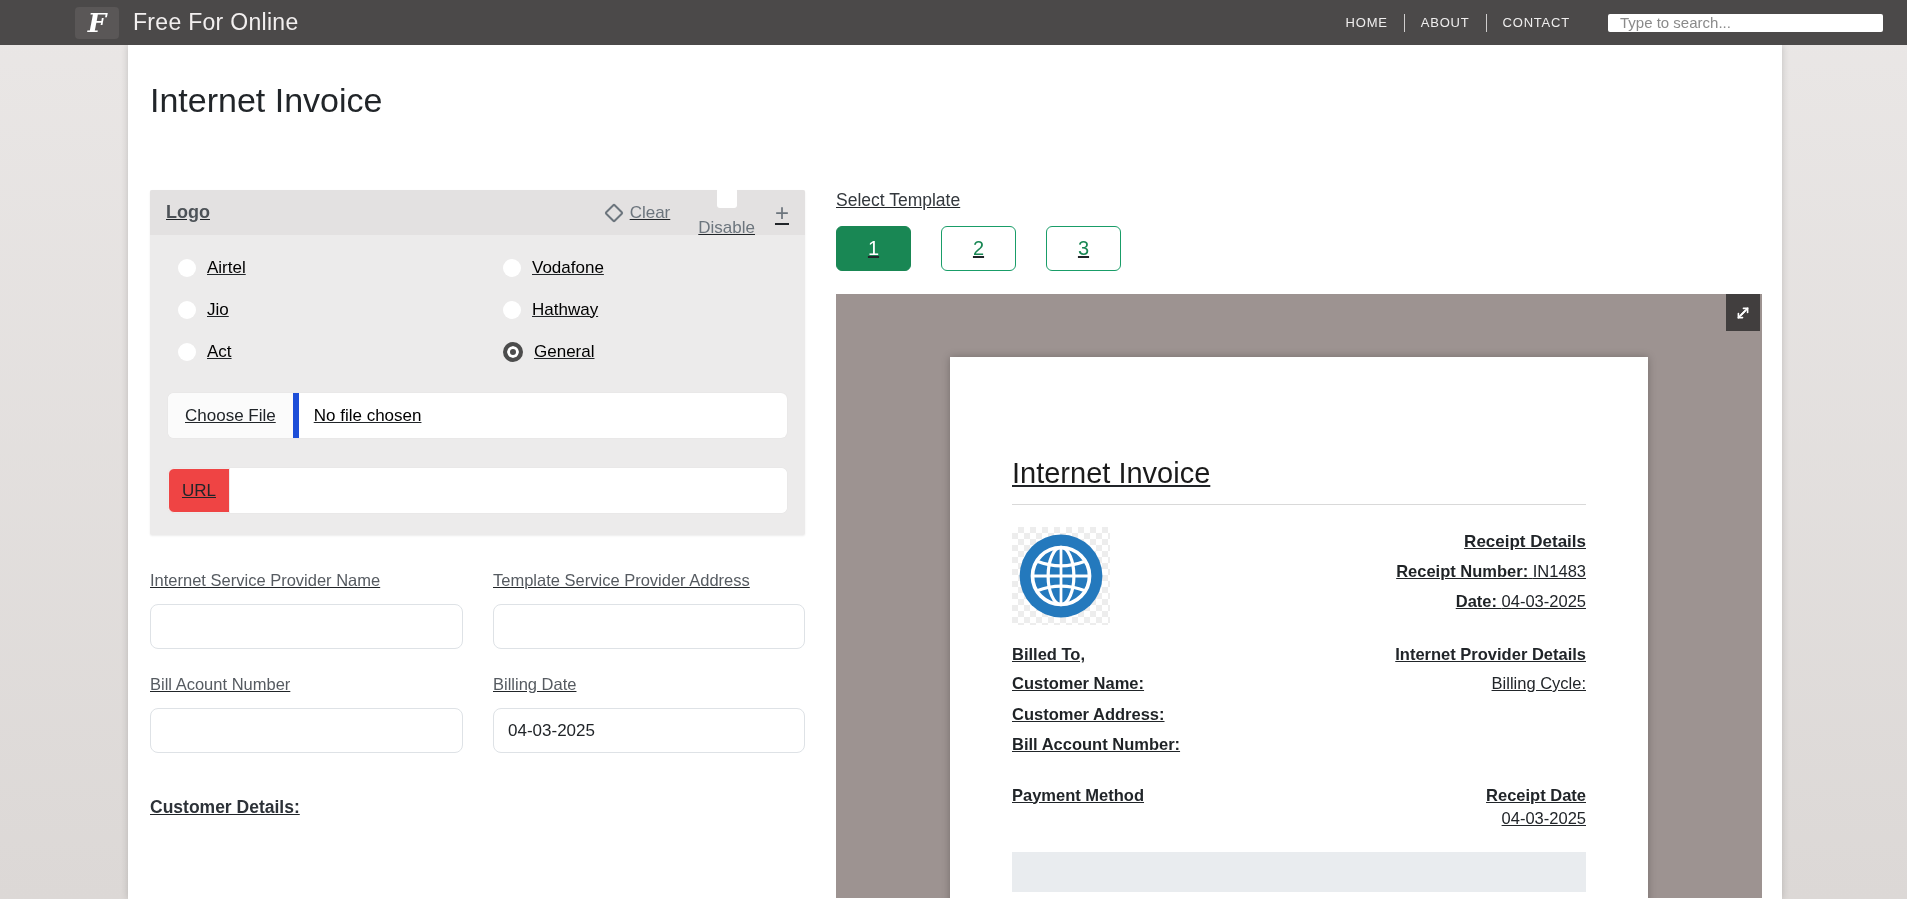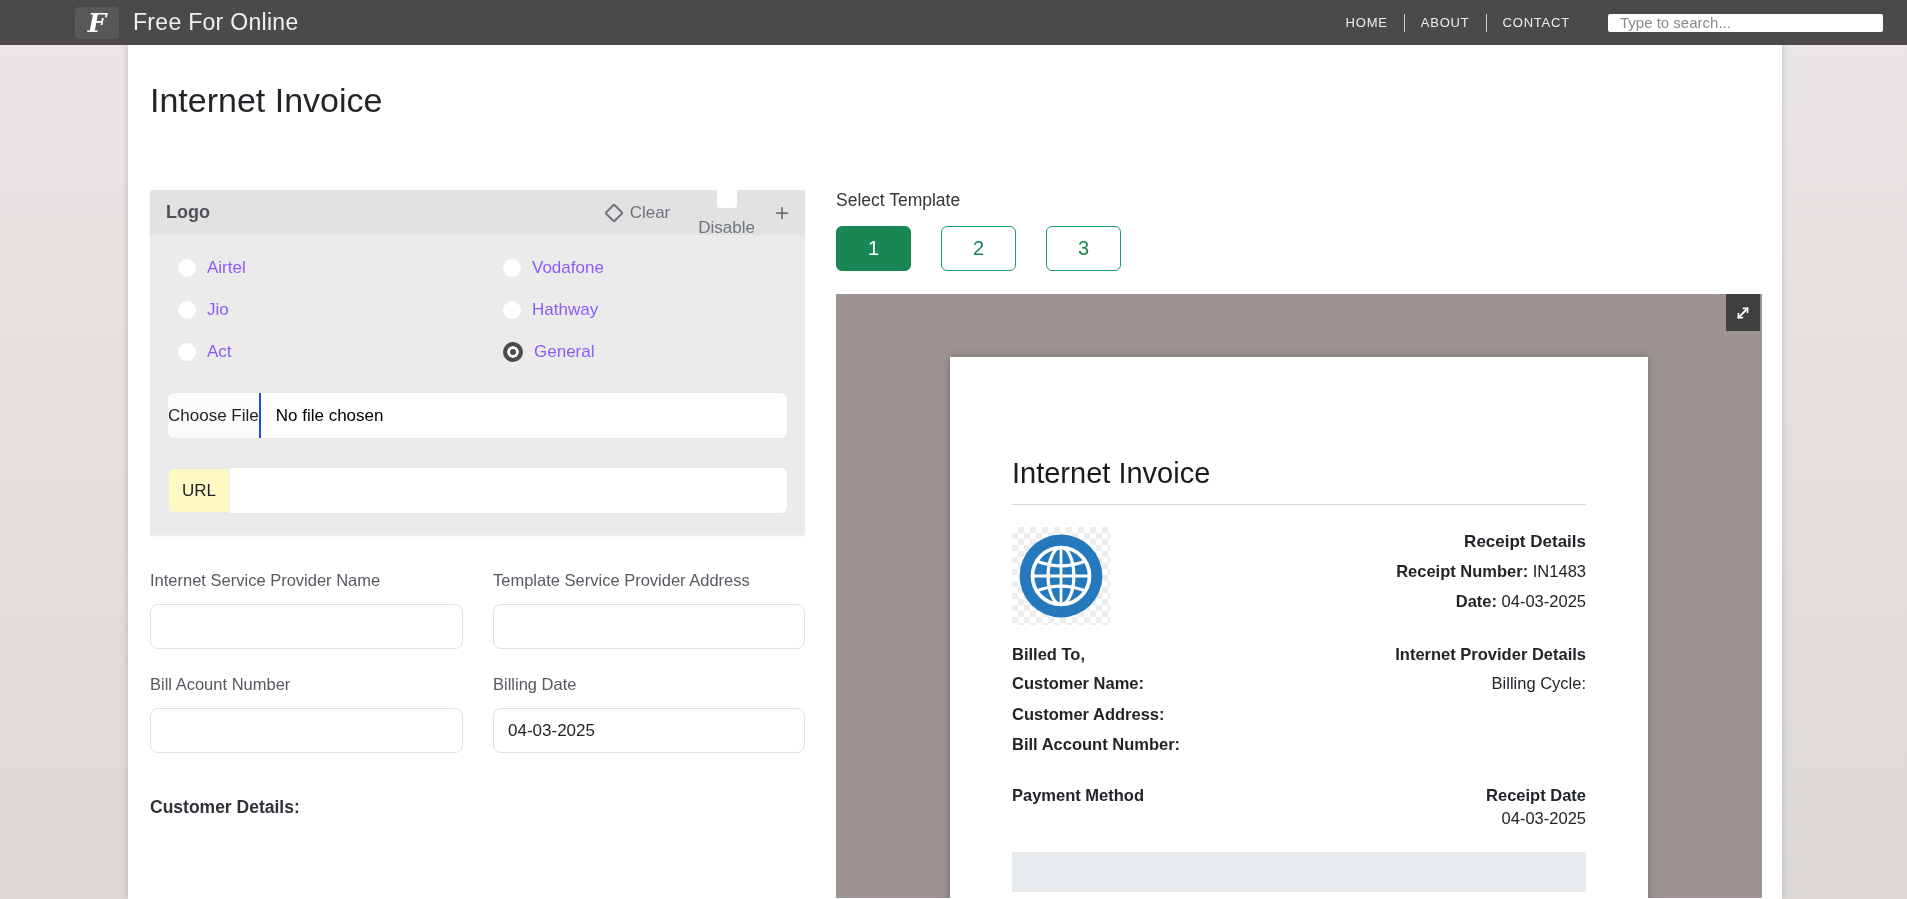--- a/index.html
+++ b/index.html
@@ -35,21 +35,21 @@
   .nav-search::placeholder { color:#8a8a8a; }
 
   
   .card {
     margin-left:128px; width:1654px; height:854px;
     background:#ffffff; box-shadow:0 0 7px rgba(0,0,0,0.18);
     padding:36px 20px 0 22px; overflow:hidden;
   }
   .page-title { font-size:34px; font-weight:400; color:#212529; margin:0 0 70px 0; }
 
-  .columns { display:flex; gap:31px; align-items:flex-start; }
+  .columns { display:flex; gap:31px; align-items:flex-start;text-decoration:underline; }
   .left-col { width:655px; flex:none; }
   .right-col { flex:1; }
 
   
   .logo-panel { width:655px; background:#ecebeb; border-radius:2px; box-shadow:0 1px 2px rgba(0,0,0,0.08); }
   .logo-panel-header {
     height:45px; background:#e3e1e1; display:flex; align-items:center; padding:0 16px;
     border-radius:2px 2px 0 0;
   }
   .logo-panel-title { font-size:18px; font-weight:bold; color:#4d5257; }
@@ -62,38 +62,38 @@
 
   .radio-grid {
     display:grid; grid-template-columns:325px auto; row-gap:7px; padding:15px 0 8px;
   }
   .radio-item { display:flex; align-items:center; gap:11px; padding-left:28px; height:35px; cursor:pointer; }
   .radio-circle { width:18px; height:18px; border-radius:50%; background:#ffffff; flex:none; }
   .radio-circle.checked {
     width:20px; height:20px; border:4px solid #4c4c4c; background:#4c4c4c;
     box-shadow: inset 0 0 0 3px #ffffff;
   }
-  .radio-label { font-size:17px; color:#8b5cf6; }
+  .radio-label { font-size:17px; color:#000000; }
 
   .choose-file-bar {
     margin:16px 18px 0; height:45px; background:#ffffff; border-radius:6px;
     display:flex; align-items:center; overflow:hidden; box-shadow:0 0 2px rgba(0,0,0,0.06);
   }
   .choose-file-btn {
-    height:100%; padding:0 0; display:flex; align-items:center;
-    background:#fbfbfb; border-right:2px solid #1d4ed8; font-size:17px; color:#212529; cursor:pointer;
+    height:100%; padding:0 17px; display:flex; align-items:center;
+    background:#fbfbfb; border-right:6px solid #1d4ed8; font-size:17px; color:#212529; cursor:pointer;
   }
   .file-status { margin-left:15px; font-size:17px; color:#000000; }
 
   .url-bar {
     margin:30px 18px 0; height:45px; background:#ffffff; border-radius:6px;
     display:flex; overflow:hidden; box-shadow:0 0 2px rgba(0,0,0,0.06);
   }
   .url-label {
-    width:62px; background:#fef9c3; border:1px solid #ececec; border-radius:6px 0 0 6px;
+    width:62px; background:#ef4444; border:1px solid #ececec; border-radius:6px 0 0 6px;
     display:flex; align-items:center; justify-content:center; font-size:17px; color:#212529;
   }
   .url-input { flex:1; border:none; outline:none; padding:0 12px; font-size:16px; font-family:"Liberation Sans", sans-serif; }
   .panel-bottom-pad { height:22px; }
 
   
   .section-heading { margin-top:40px; font-size:17.5px; font-weight:bold; color:#2d3238; }
   .form-grid { margin-top:36px; display:grid; grid-template-columns:313px 312px; column-gap:30px; row-gap:26px; }
   .form-field label { display:block; font-size:16.5px; color:#565b61; }
   .form-field input {

